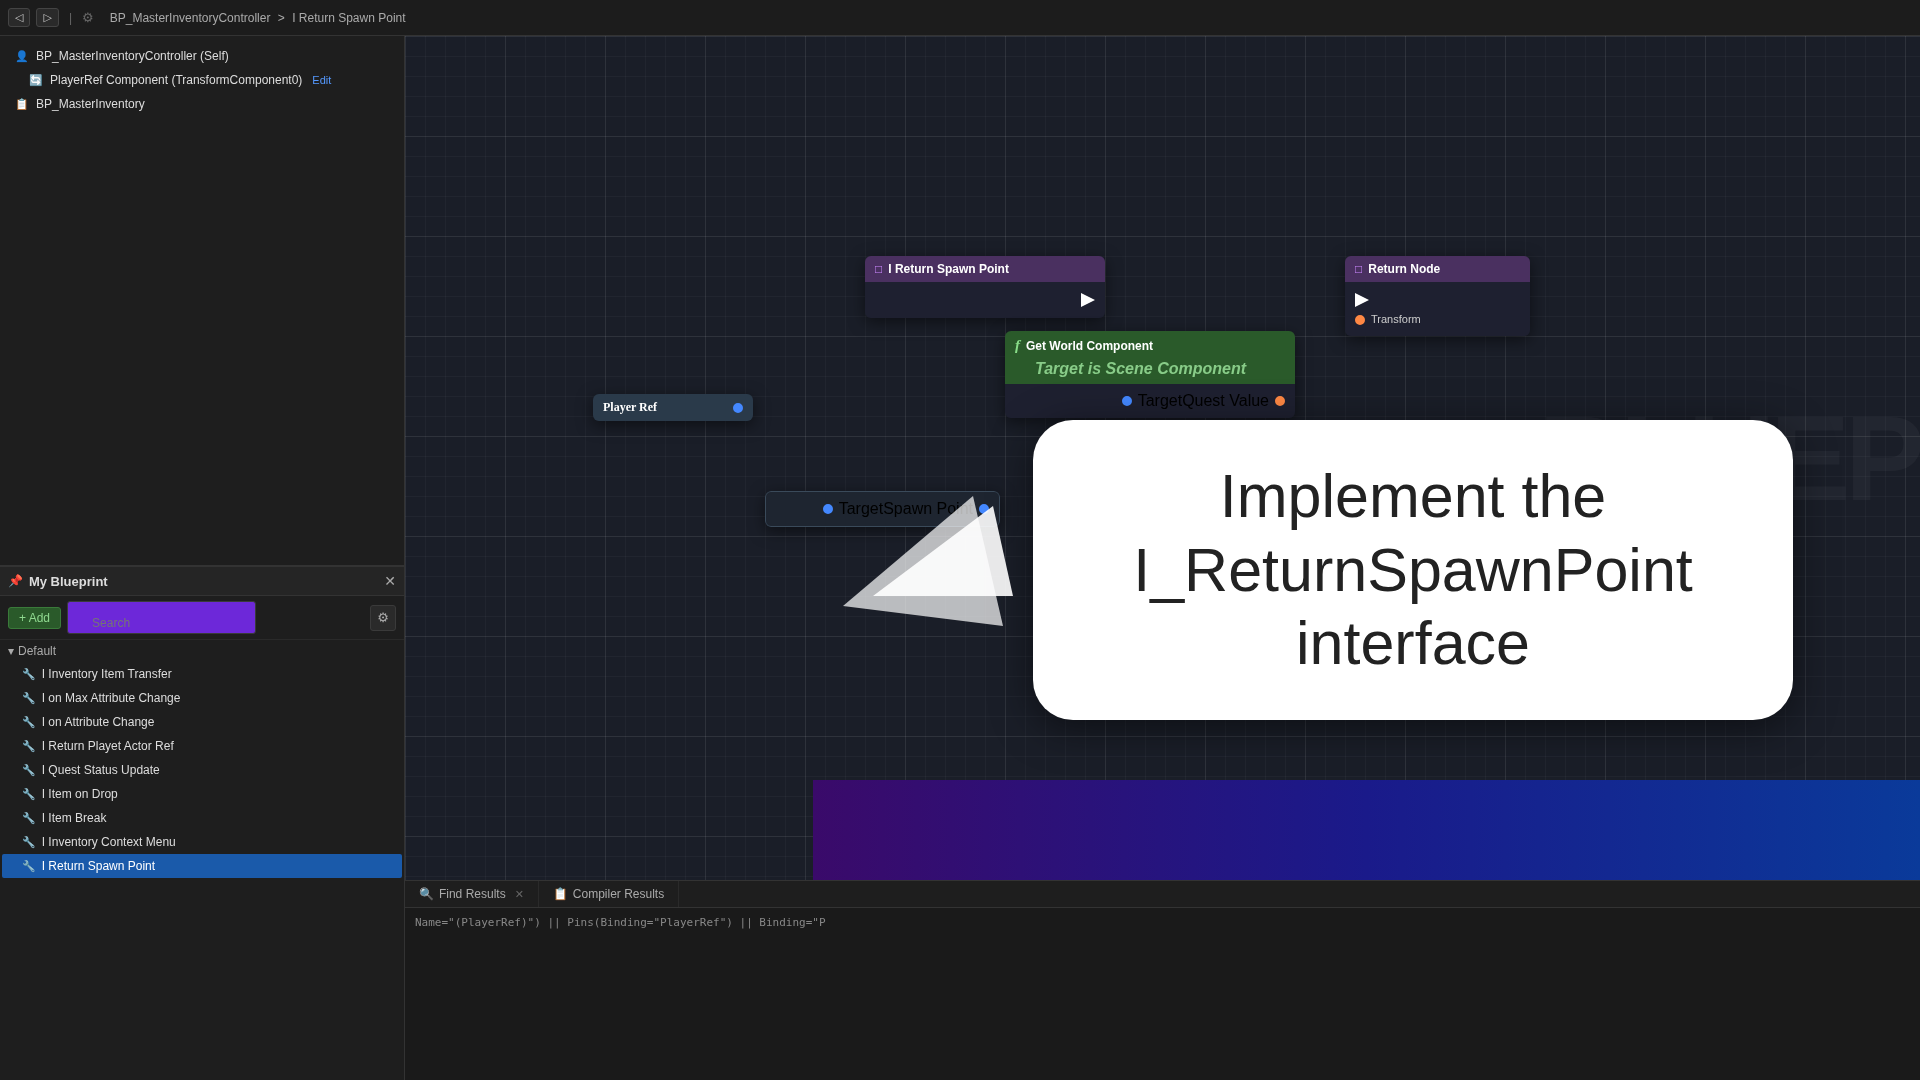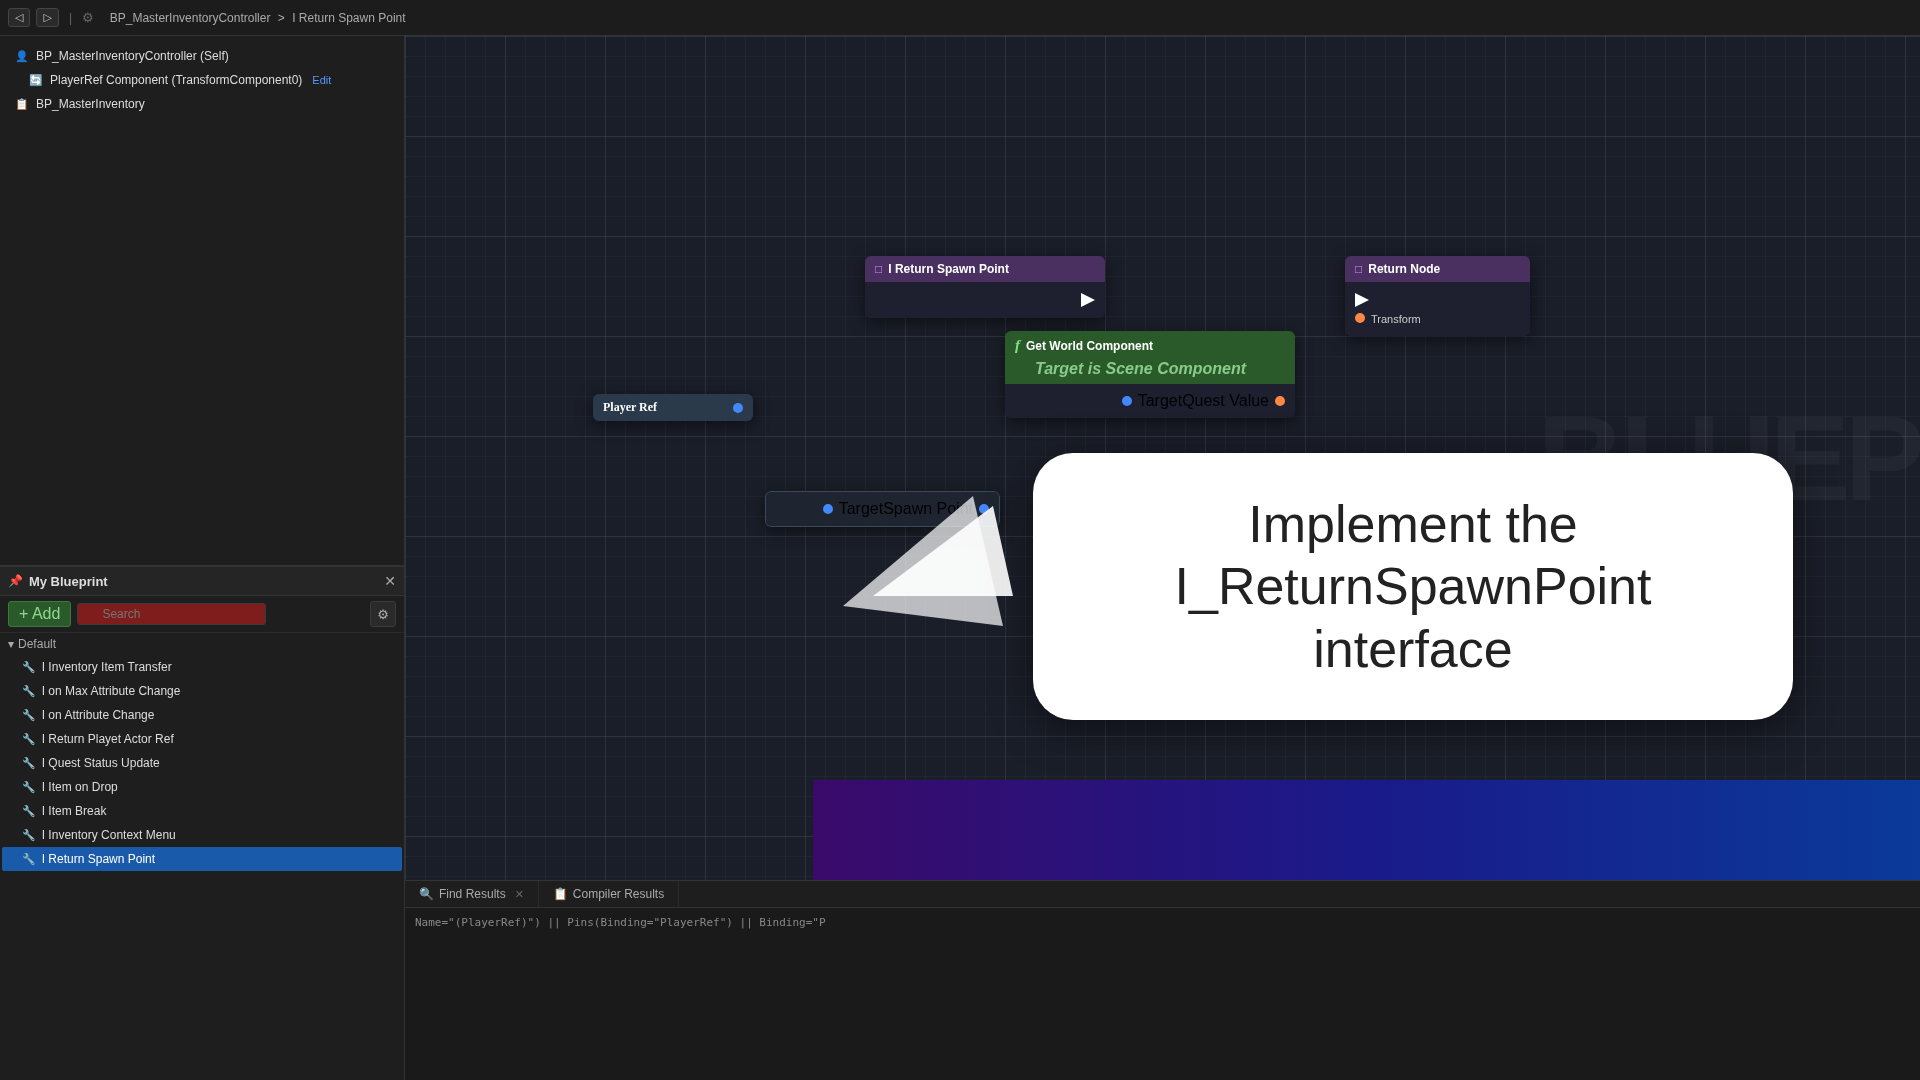--- a/index.html
+++ b/index.html
@@ -152,29 +152,29 @@
     .add-btn {
       display: flex;
       align-items: center;
       gap: 4px;
       background: #2a5a2a;
       border: 1px solid #3a7a3a;
       color: #8fd88f;
       padding: 3px 10px;
       border-radius: 3px;
       cursor: pointer;
-      font-size: 16px;
+      font-size: 12px;
     }
 
     .search-box {
       flex: 1;
-      background: #7f1d1d;
+      background: #6d28d9;
       border: 1px solid #3a3a3a;
       border-radius: 3px;
-      padding: 3px 8px 3px 24px;
+      padding: 14px 8px 3px 24px;
       color: #ccc;
       font-size: 12px;
       position: relative;
     }
 
     .search-wrapper {
       flex: 1;
       position: relative;
     }
 
@@ -293,21 +293,21 @@
       color: #fff;
     }
 
     .node-body {
       background: #1e2030;
       padding: 8px 10px;
     }
 
     .node-pin {
       display: flex;
-      align-items: flex-start;
+      align-items: flex-end;
       padding: 3px 0;
       font-size: 11px;
       color: #ccc;
       gap: 6px;
     }
 
     .pin-dot {
       width: 10px;
       height: 10px;
       border-radius: 50%;
@@ -447,21 +447,21 @@
       background: white;
       border-radius: 40px;
       padding: 40px 70px;
       max-width: 760px;
       margin-left: 20px;
       box-shadow: 0 8px 40px rgba(0,0,0,0.5);
       position: relative;
     }
 
     .tooltip-text {
-      font-size: 52px;
+      font-size: 61px;
       color: #222;
       text-align: center;
       line-height: 1.2;
       font-weight: 400;
     }
 
     
     .bottom-gradient {
       position: absolute;
       bottom: 0;

